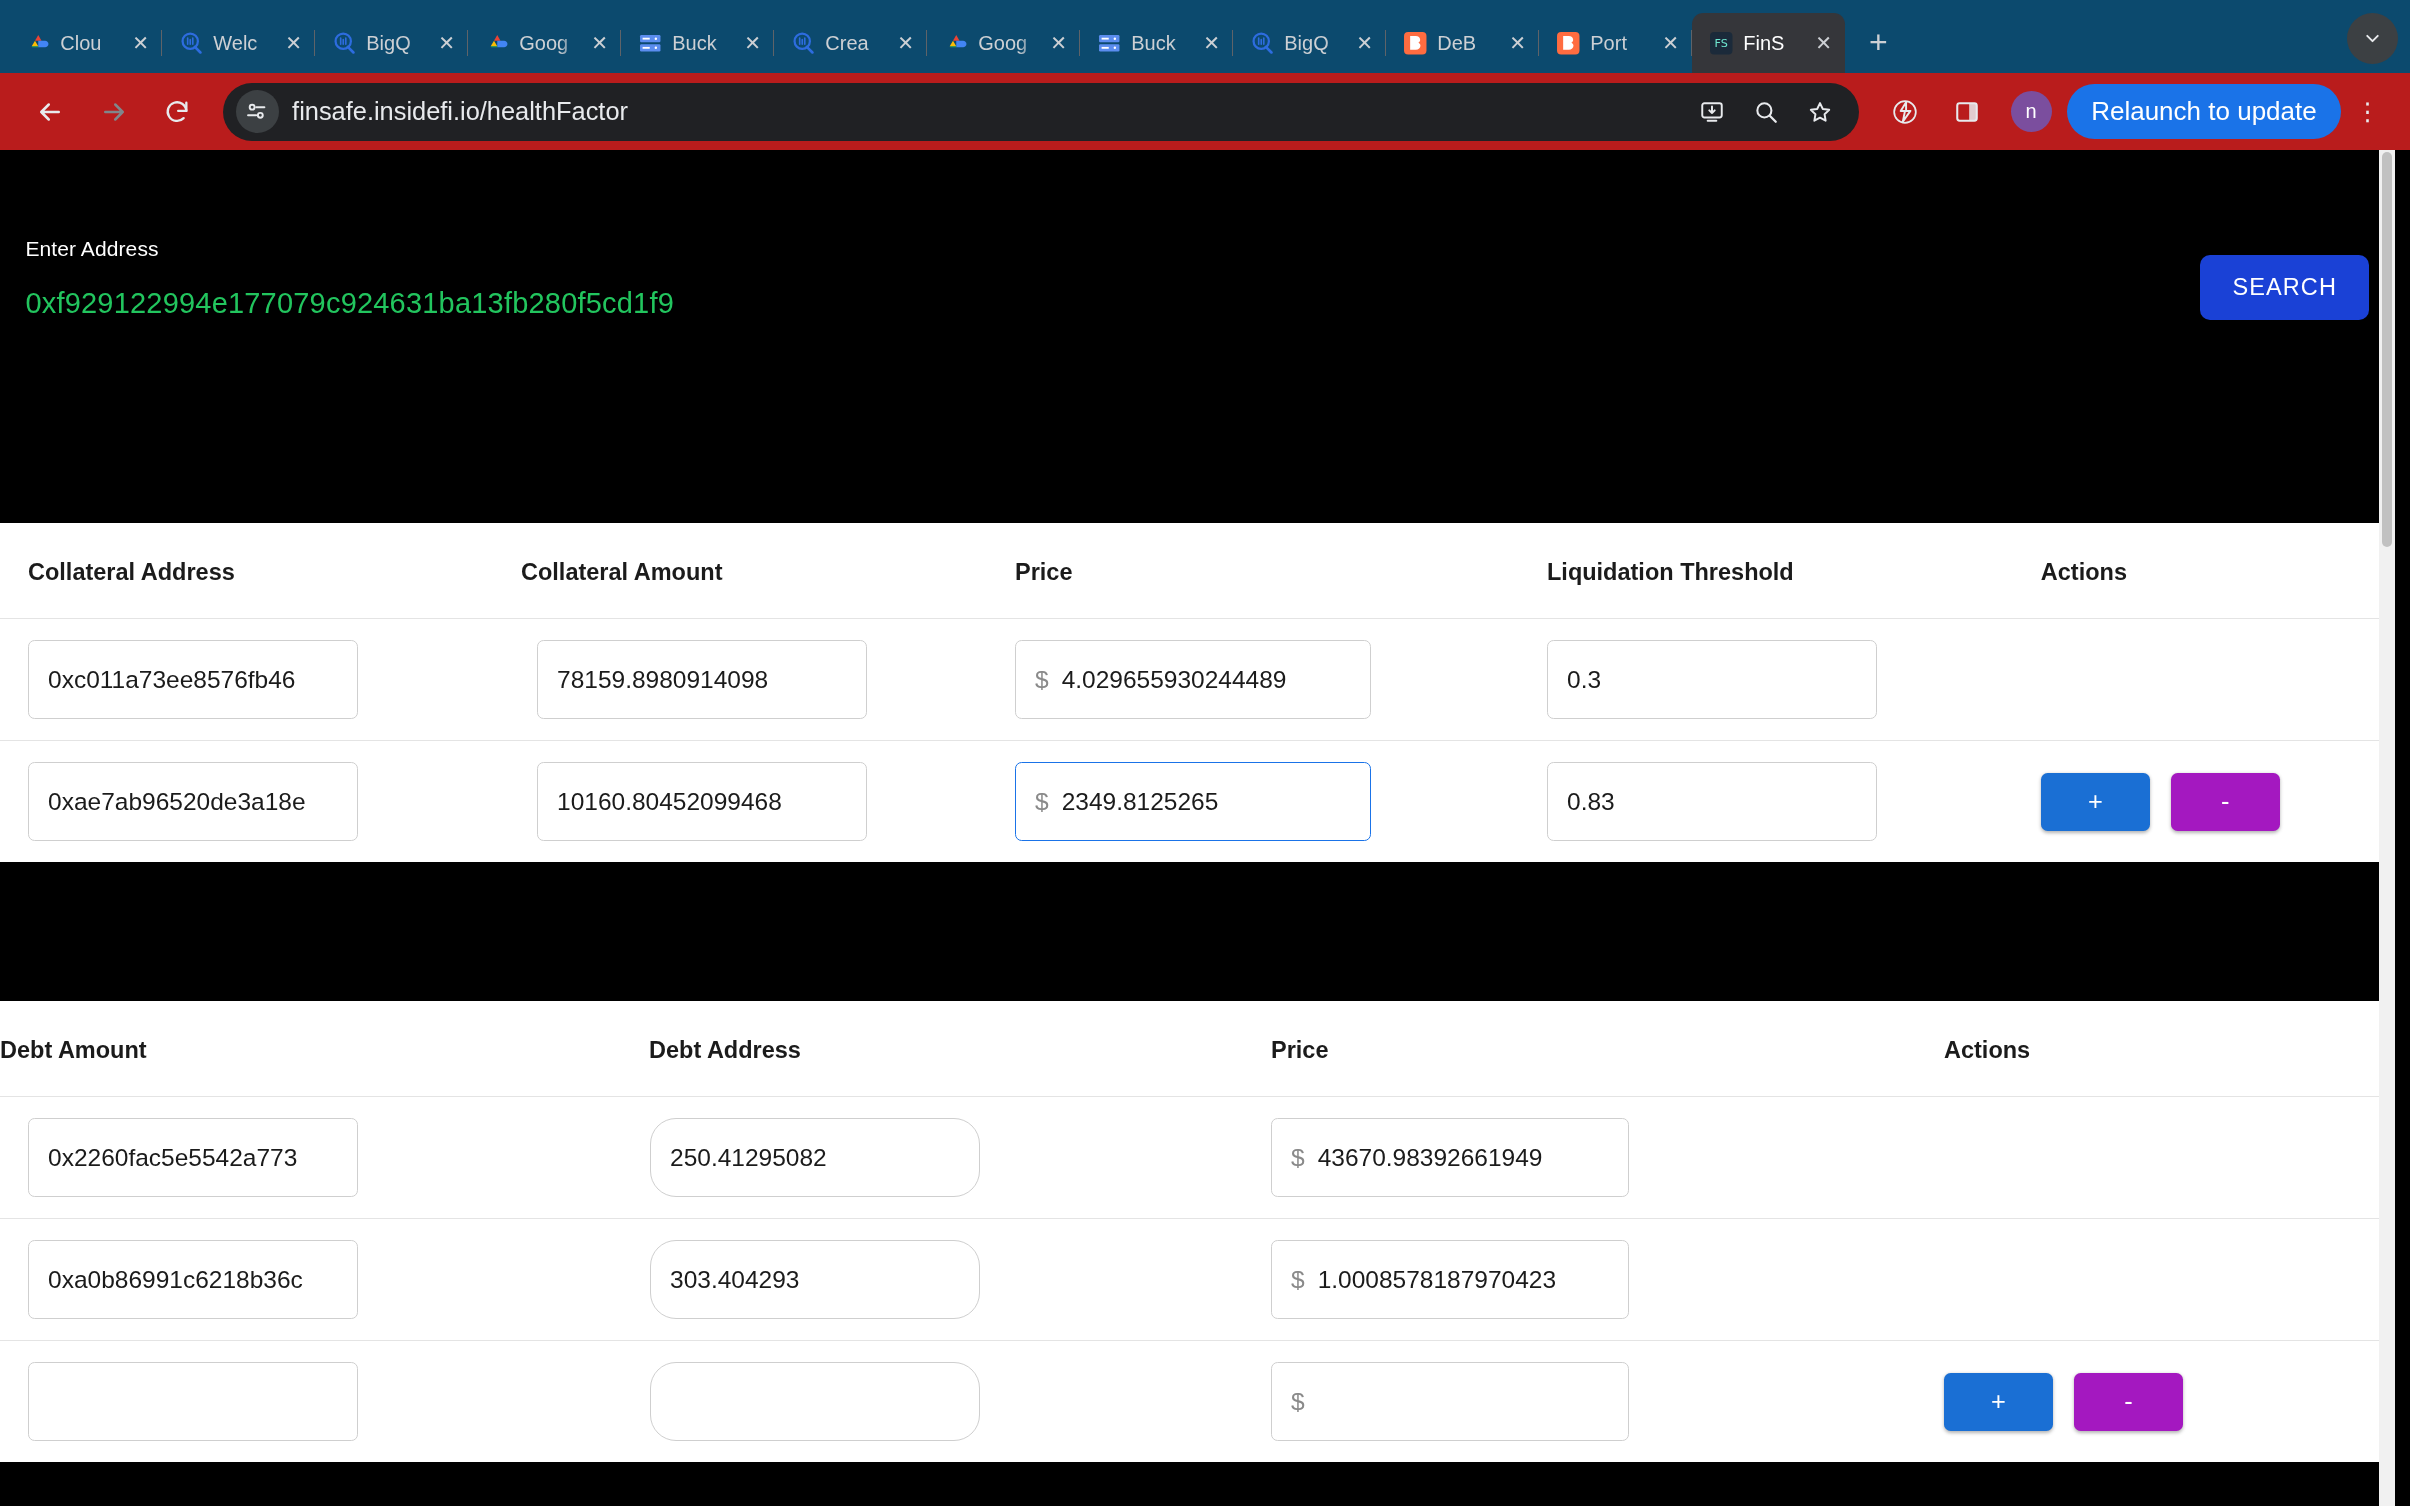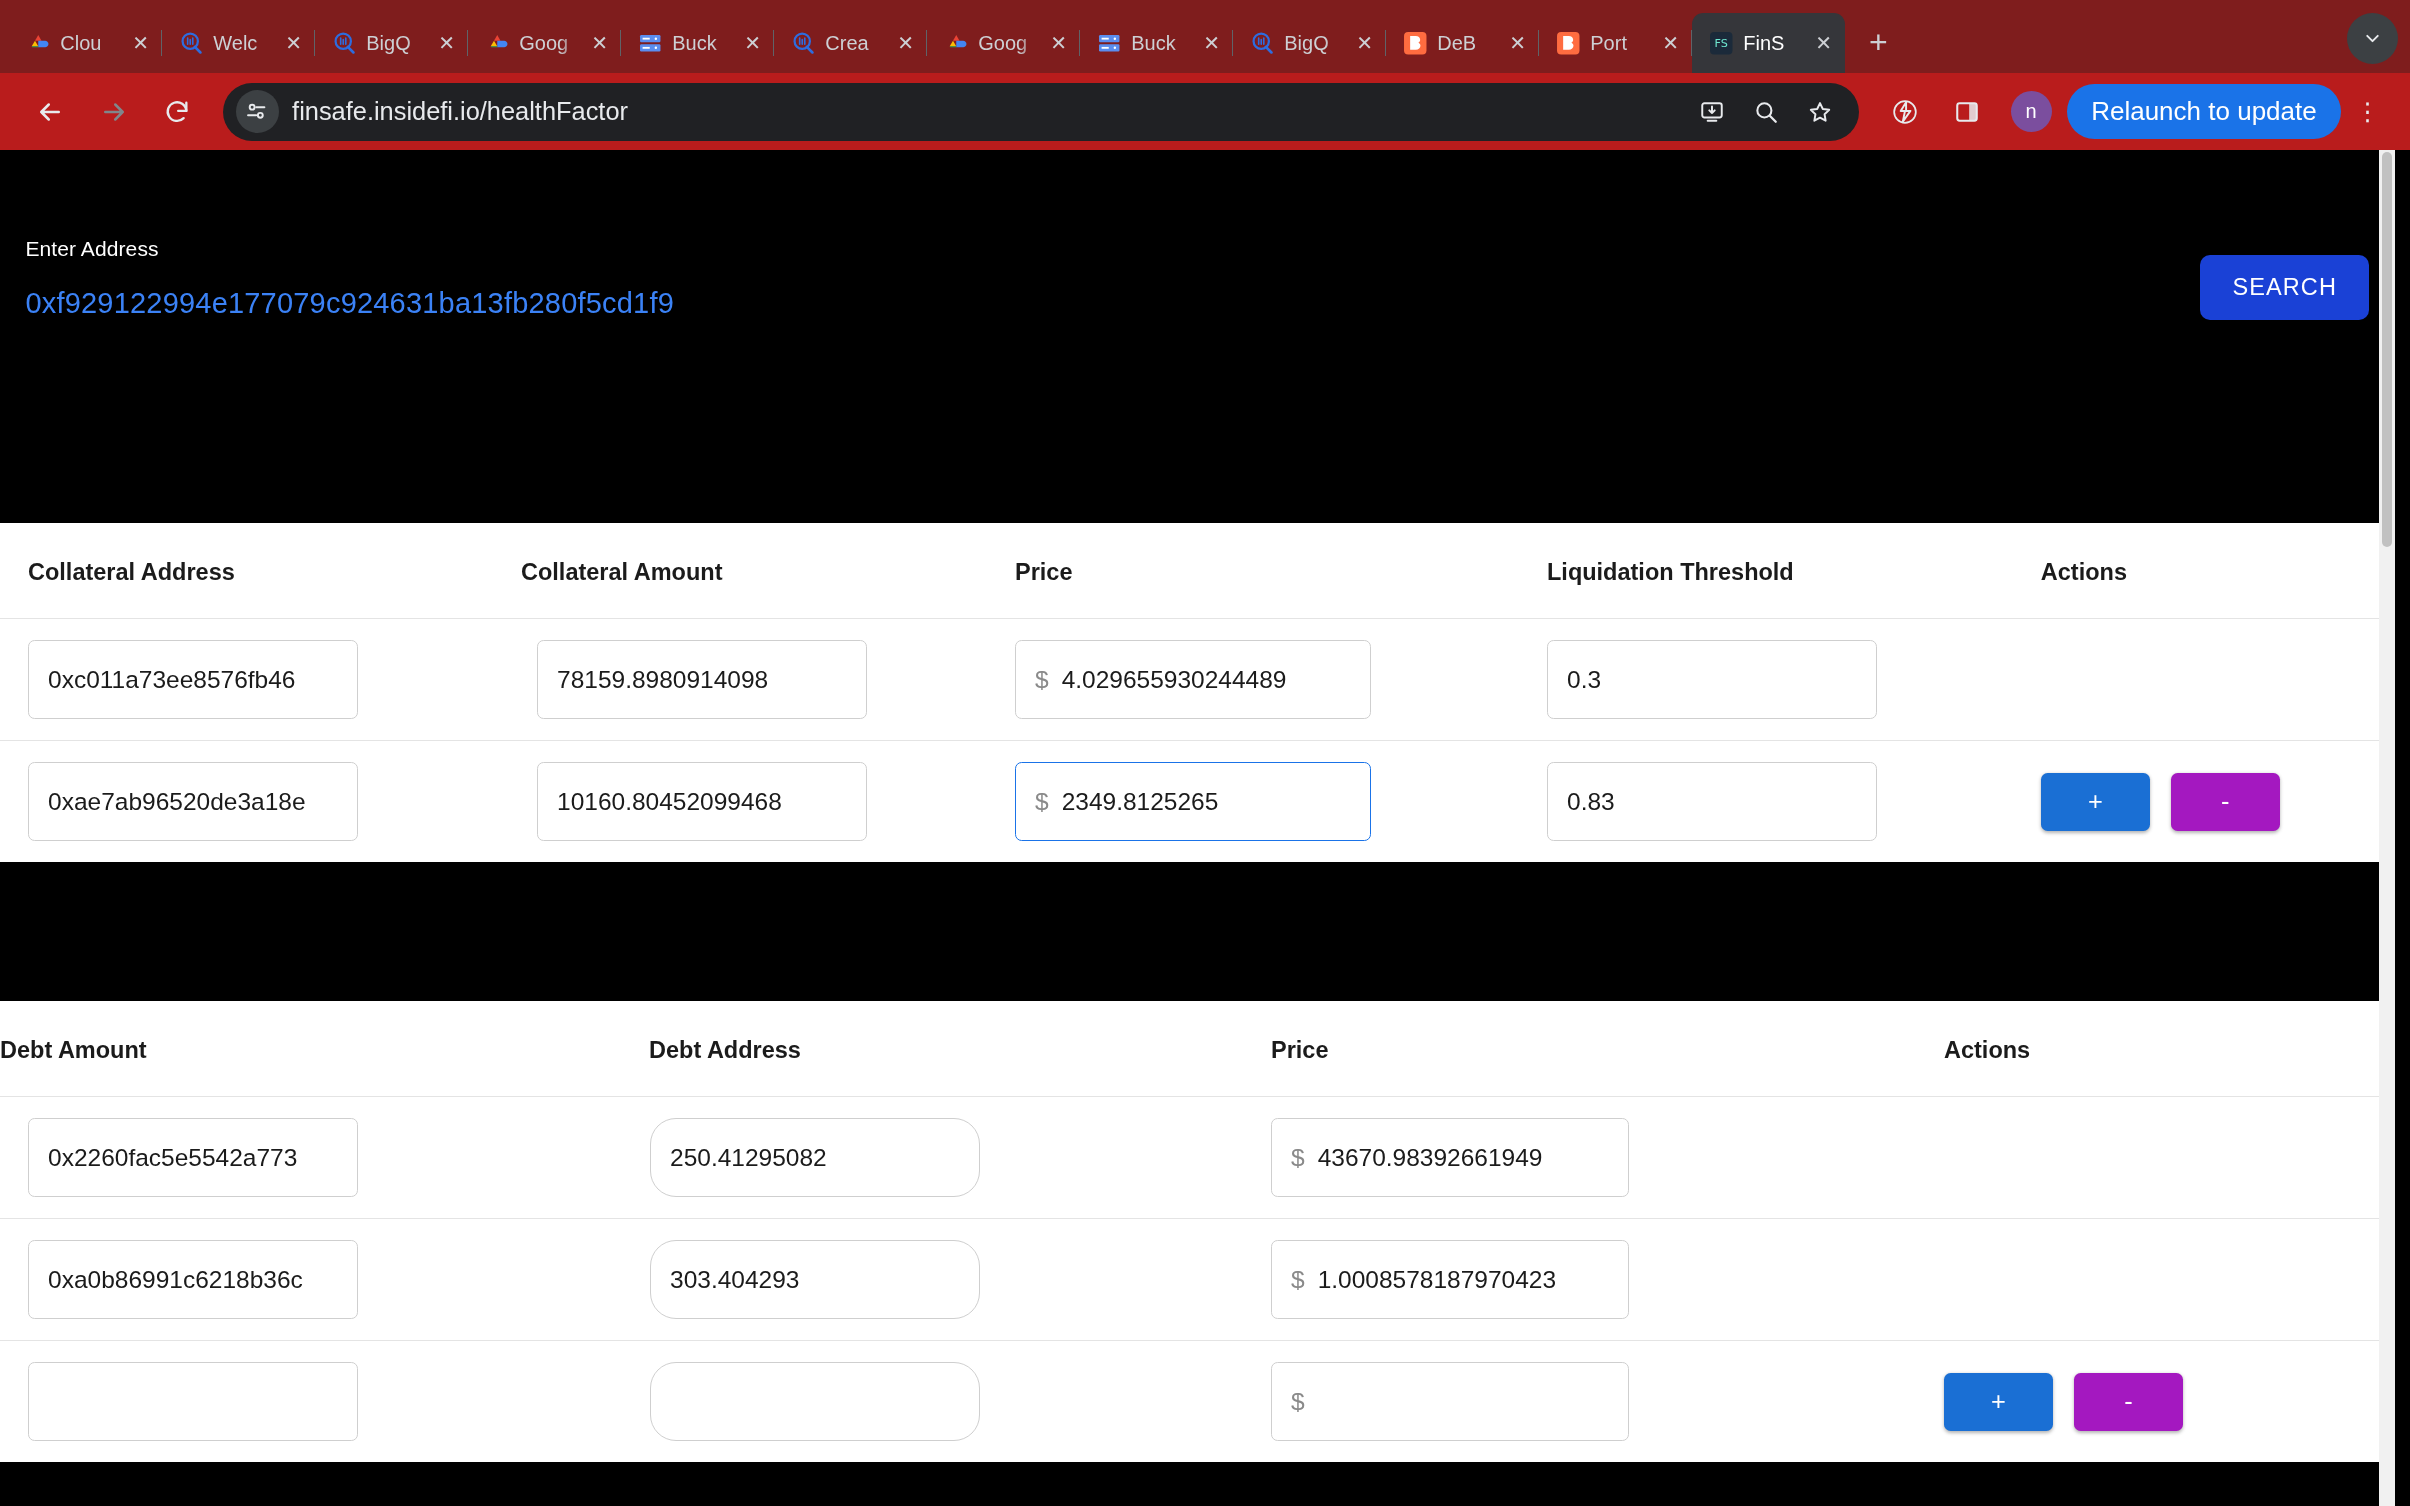--- a/index.html
+++ b/index.html
@@ -8,21 +8,21 @@
     overflow: hidden;
     background: #000;
     font-family: "Liberation Sans", sans-serif;
   }
 
   
   .browser { width: 2411px; height: 1507px; display: flex; flex-direction: column; background:#202124; }
 
   .tabstrip {
     height: 73px;
-    background: #7f1d1d;
+    background: #0c4a6e;
     display: flex;
     align-items: flex-end;
     padding: 0 0 0 9.4px;
     position: relative;
     flex: none;
   }
   .tab {
     height: 60px;
     width: 153px;
     display: flex;
@@ -184,21 +184,21 @@
     padding: 0 26px 0 25.4px;
   }
   .search-left { flex: 1; }
   .search-label {
     color: #ffffff;
     font-size: 21px;
     margin-bottom: 26px;
     letter-spacing: 0.1px;
   }
   .search-value {
-    color: #3b82f6;
+    color: #22c55e;
     font-size: 29px;
     letter-spacing: 0.2px;
   }
   .search-btn {
     background: #1a41d6;
     color: #ffffff;
     font-size: 23.5px;
     font-weight: 500;
     letter-spacing: 1.1px;
     padding: 19px 32px;

